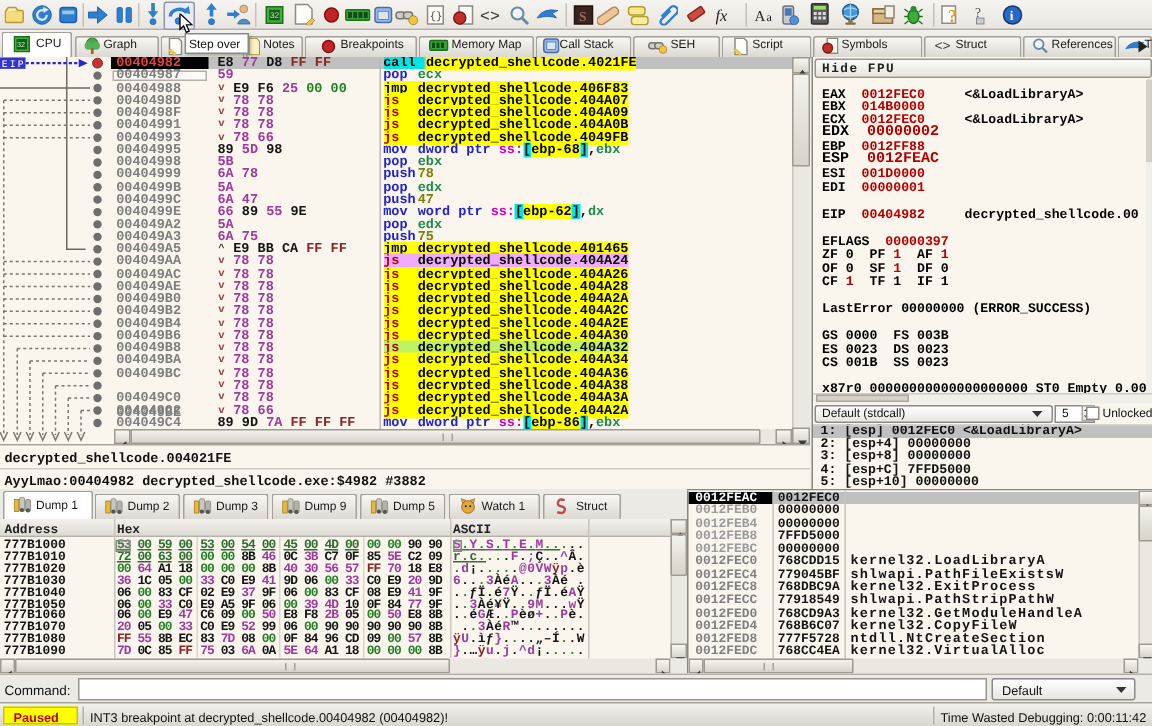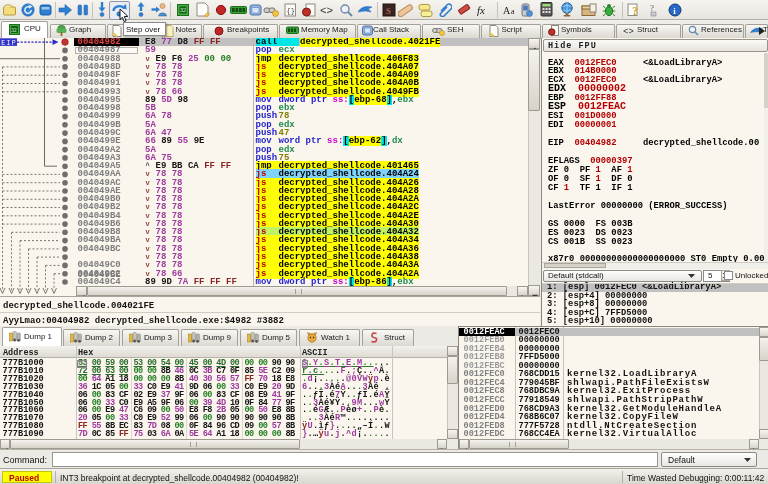--- a/index.html
+++ b/index.html
@@ -257,21 +257,21 @@
       <path d="M2 1 l6 4 -6 4z" fill="#222"></path>
     </svg>
 </div>
 <div class="abs" style="left:0;top:38px;width:540px;height:258px;background:#faf6ee;overflow:hidden">
 <div class="abs" style="left:74px;top:0;width:454px;height:8.3px;background:#c0c0c0"></div>
 <div class="abs" style="left:74px;top:0;width:65px;height:8.3px;background:#000"></div>
 <div class="abs" style="left:75px;top:8.8px;width:63px;height:7.6px;background:#fdfbf7;border:1px solid #b3afa5"></div>
 <div class="abs" style="left:253px;top:0;width:1px;height:258px;background:#bcb8af"></div>
 <div class="abs mono d" style="left:77.5px;top:0.00px;color:#e04343">00404982</div>
 <div class="abs mono d" style="left:145px;top:0.00px"><span style="color:#141414">E8</span> <span style="color:#9e3a9e">77</span> <span style="color:#141414">D8</span> <span style="color:#8b2323">FF</span> <span style="color:#8b2323">FF</span></div>
-<div class="abs mono d" style="left:255.5px;top:0.00px"><span style="display:inline-block;width:43px;background:#00e5e5;color:#000">call</span><span style="display:inline-block;width:1.5px"></span><span style="background:#ffff00;color:#000">decrypted_shellcode.4021FE</span></div>
+<div class="abs mono d" style="left:255.5px;top:0.00px"><span style="display:inline-block;width:27px;background:#00e5e5;color:#000">call</span><span style="display:inline-block;width:1.5px"></span><span style="background:#ffff00;color:#000">decrypted_shellcode.4021FE</span></div>
 <div class="abs mono d" style="left:77.5px;top:8.27px;color:#7e7e7e">00404987</div>
 <div class="abs mono d" style="left:145px;top:8.27px"><span style="color:#9e3a9e">59</span></div>
 <div class="abs mono d" style="left:255.5px;top:8.27px"><span style="display:inline-block;width:23px;color:#2222cc">pop</span><span style="color:#1f8a4d">ecx</span></div>
 <div class="abs mono d" style="left:77.5px;top:16.54px;color:#7e7e7e">00404988</div>
 <div class="abs mono" style="left:145.5px;top:16.54px;font-size:7px;line-height:8.27px;color:#8c4040">v</div>
 <div class="abs mono d" style="left:155.5px;top:16.54px"><span style="color:#141414">E9</span> <span style="color:#141414">F6</span> <span style="color:#9e3a9e">25</span> <span style="color:#248024">00</span> <span style="color:#248024">00</span></div>
 <div class="abs mono d" style="left:255.5px;top:16.54px"><span style="background:#ffff00;color:#000"><span style="display:inline-block;width:23px">jmp</span>decrypted_shellcode.406F83</span></div>
 <div class="abs mono d" style="left:77.5px;top:24.81px;color:#7e7e7e">0040498D</div>
 <div class="abs mono" style="left:145.5px;top:24.81px;font-size:7px;line-height:8.27px;color:#8c4040">v</div>
 <div class="abs mono d" style="left:155.5px;top:24.81px"><span style="color:#9e3a9e">78</span> <span style="color:#9e3a9e">78</span></div>
@@ -312,21 +312,21 @@
 <div class="abs mono d" style="left:77.5px;top:115.78px;color:#7e7e7e">004049A3</div>
 <div class="abs mono d" style="left:145px;top:115.78px"><span style="color:#9e3a9e">6A</span> <span style="color:#9e3a9e">75</span></div>
 <div class="abs mono d" style="left:255.5px;top:115.78px"><span style="display:inline-block;width:23px;color:#2222cc">push</span><span style="color:#808000">75</span></div>
 <div class="abs mono d" style="left:77.5px;top:124.05px;color:#7e7e7e">004049A5</div>
 <div class="abs mono" style="left:145.5px;top:124.05px;font-size:7px;line-height:8.27px;color:#444">^</div>
 <div class="abs mono d" style="left:155.5px;top:124.05px"><span style="color:#141414">E9</span> <span style="color:#141414">BB</span> <span style="color:#141414">CA</span> <span style="color:#8b2323">FF</span> <span style="color:#8b2323">FF</span></div>
 <div class="abs mono d" style="left:255.5px;top:124.05px"><span style="background:#ffff00;color:#000"><span style="display:inline-block;width:23px">jmp</span>decrypted_shellcode.401465</span></div>
 <div class="abs mono d" style="left:77.5px;top:132.32px;color:#7e7e7e">004049AA</div>
 <div class="abs mono" style="left:145.5px;top:132.32px;font-size:7px;line-height:8.27px;color:#8c4040">v</div>
 <div class="abs mono d" style="left:155.5px;top:132.32px"><span style="color:#9e3a9e">78</span> <span style="color:#9e3a9e">78</span></div>
-<div class="abs mono d" style="left:255.5px;top:132.32px"><span style="background:#7dd3fc"><span style="display:inline-block;width:23px;color:#be0000">js</span><span style="color:#000">decrypted_shellcode.404A24</span></span></div>
+<div class="abs mono d" style="left:255.5px;top:132.32px"><span style="background:#f0abfc"><span style="display:inline-block;width:23px;color:#be0000">js</span><span style="color:#000">decrypted_shellcode.404A24</span></span></div>
 <div class="abs mono d" style="left:77.5px;top:140.59px;color:#7e7e7e">004049AC</div>
 <div class="abs mono" style="left:145.5px;top:140.59px;font-size:7px;line-height:8.27px;color:#8c4040">v</div>
 <div class="abs mono d" style="left:155.5px;top:140.59px"><span style="color:#9e3a9e">78</span> <span style="color:#9e3a9e">78</span></div>
 <div class="abs mono d" style="left:255.5px;top:140.59px"><span style="background:#ffff00"><span style="display:inline-block;width:23px;color:#be0000">js</span><span style="color:#000">decrypted_shellcode.404A26</span></span></div>
 <div class="abs mono d" style="left:77.5px;top:148.86px;color:#7e7e7e">004049AE</div>
 <div class="abs mono" style="left:145.5px;top:148.86px;font-size:7px;line-height:8.27px;color:#8c4040">v</div>
 <div class="abs mono d" style="left:155.5px;top:148.86px"><span style="color:#9e3a9e">78</span> <span style="color:#9e3a9e">78</span></div>
 <div class="abs mono d" style="left:255.5px;top:148.86px"><span style="background:#ffff00"><span style="display:inline-block;width:23px;color:#be0000">js</span><span style="color:#000">decrypted_shellcode.404A28</span></span></div>
 <div class="abs mono d" style="left:77.5px;top:157.13px;color:#7e7e7e">004049B0</div>
 <div class="abs mono" style="left:145.5px;top:157.13px;font-size:7px;line-height:8.27px;color:#8c4040">v</div>

